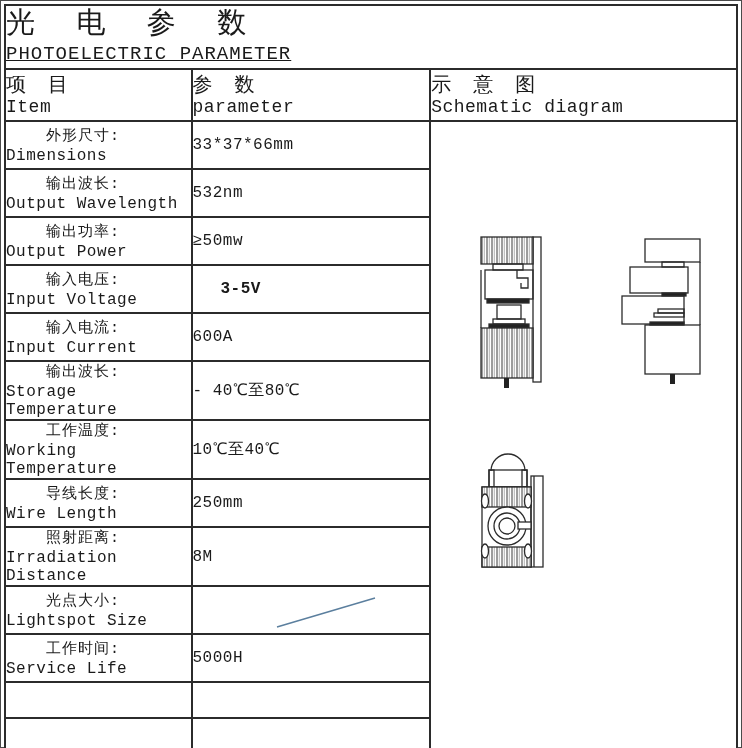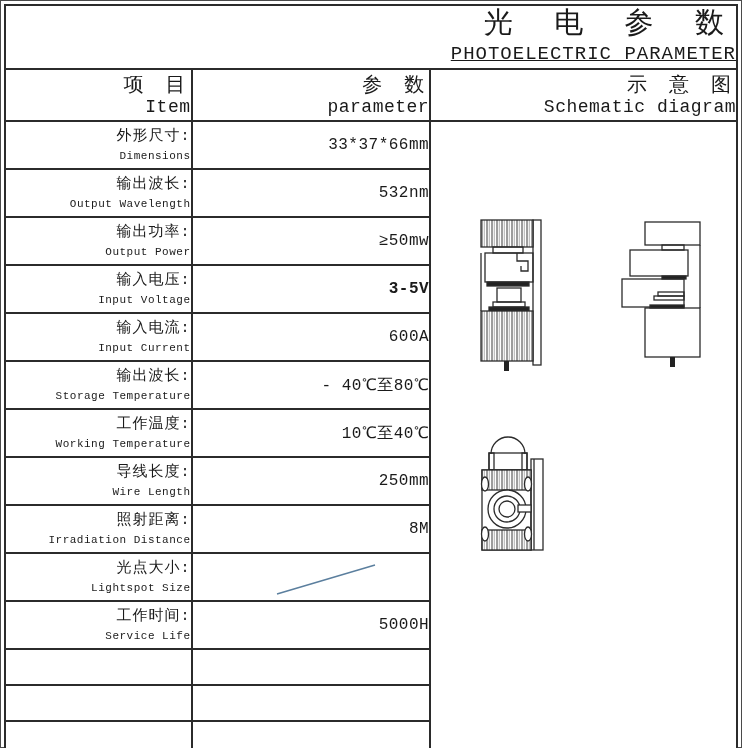--- a/index.html
+++ b/index.html
@@ -8,34 +8,34 @@
     box-sizing:border-box;border:1px solid #4a4a4a;padding:3px;
     font-family:"Liberation Mono","DejaVu Sans Mono",monospace;
     color:#1a1a1a;
   }
   table.param{
     border-collapse:collapse;table-layout:fixed;
     width:734px;
   }
   table.param td{
     border:2px solid #2b2b2b;
-    text-align:right;vertical-align:middle;padding:0;
+    text-align:left;vertical-align:middle;padding:0;
     background:#ffffff;overflow:hidden;
   }
   col.c1{width:186px;} col.c2{width:238px;} col.c3{width:306px;}
   .title-cell{height:62px;}
   .title-zh{font-size:29px;letter-spacing:12px;line-height:34px;}
   .title-en{font-size:19px;letter-spacing:1px;line-height:24px;text-decoration:underline;}
   .hdr-cell{height:50px;}
   .hdr-zh{font-size:20px;letter-spacing:5px;line-height:25px;}
   .hdr-en{font-size:18px;letter-spacing:0.5px;line-height:19px;}
   .row-cell{height:46px;}
   .empty-cell{height:34px;}
   .lbl-zh{font-size:15px;line-height:21px;letter-spacing:1px;margin-left:40px;}
-  .lbl-en{font-size:11px;line-height:18px;letter-spacing:0.5px;padding-left:20px;}
+  .lbl-en{font-size:16px;line-height:18px;letter-spacing:0.5px;}
   .val{font-size:16px;letter-spacing:0.5px;}
   .val.bold{font-weight:bold;margin-left:28px;}
   td.schem{vertical-align:top;}
   .schem svg{display:block;margin:0 auto;}
   .slash-wrap{display:block;width:238px;height:46px;}
 </style>
 </head>
 <body>
 
 <div class="sheet">

